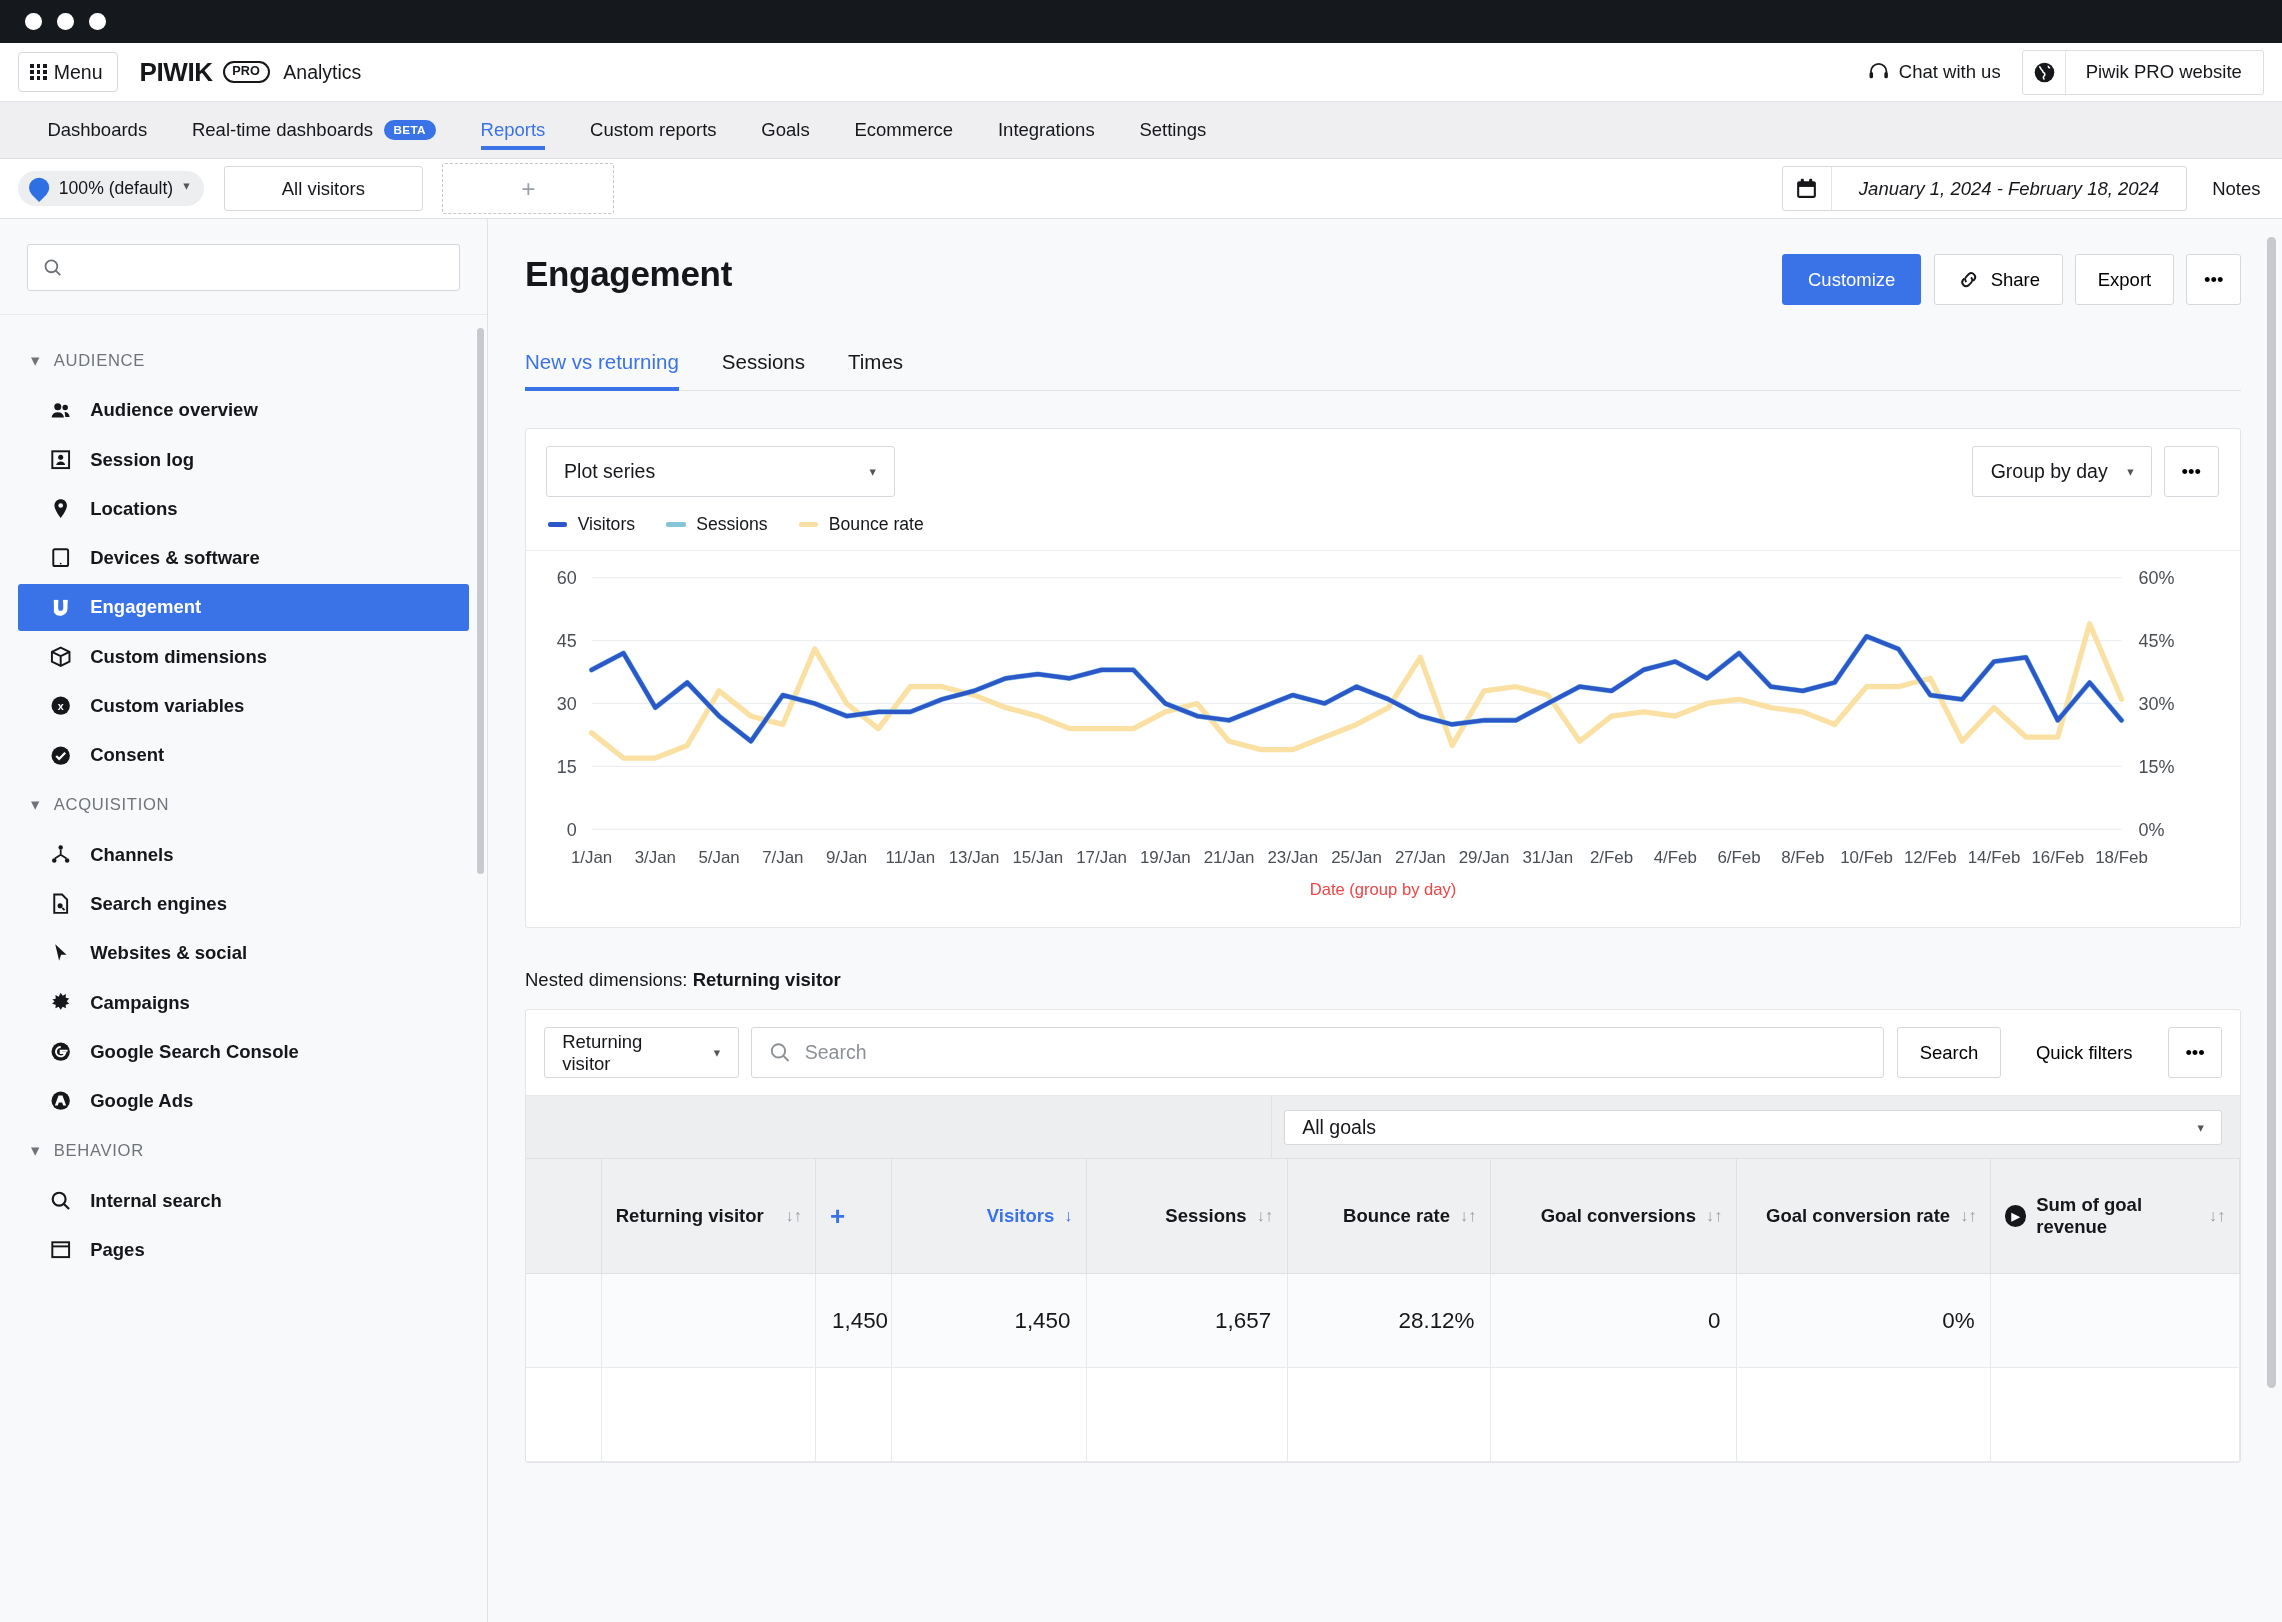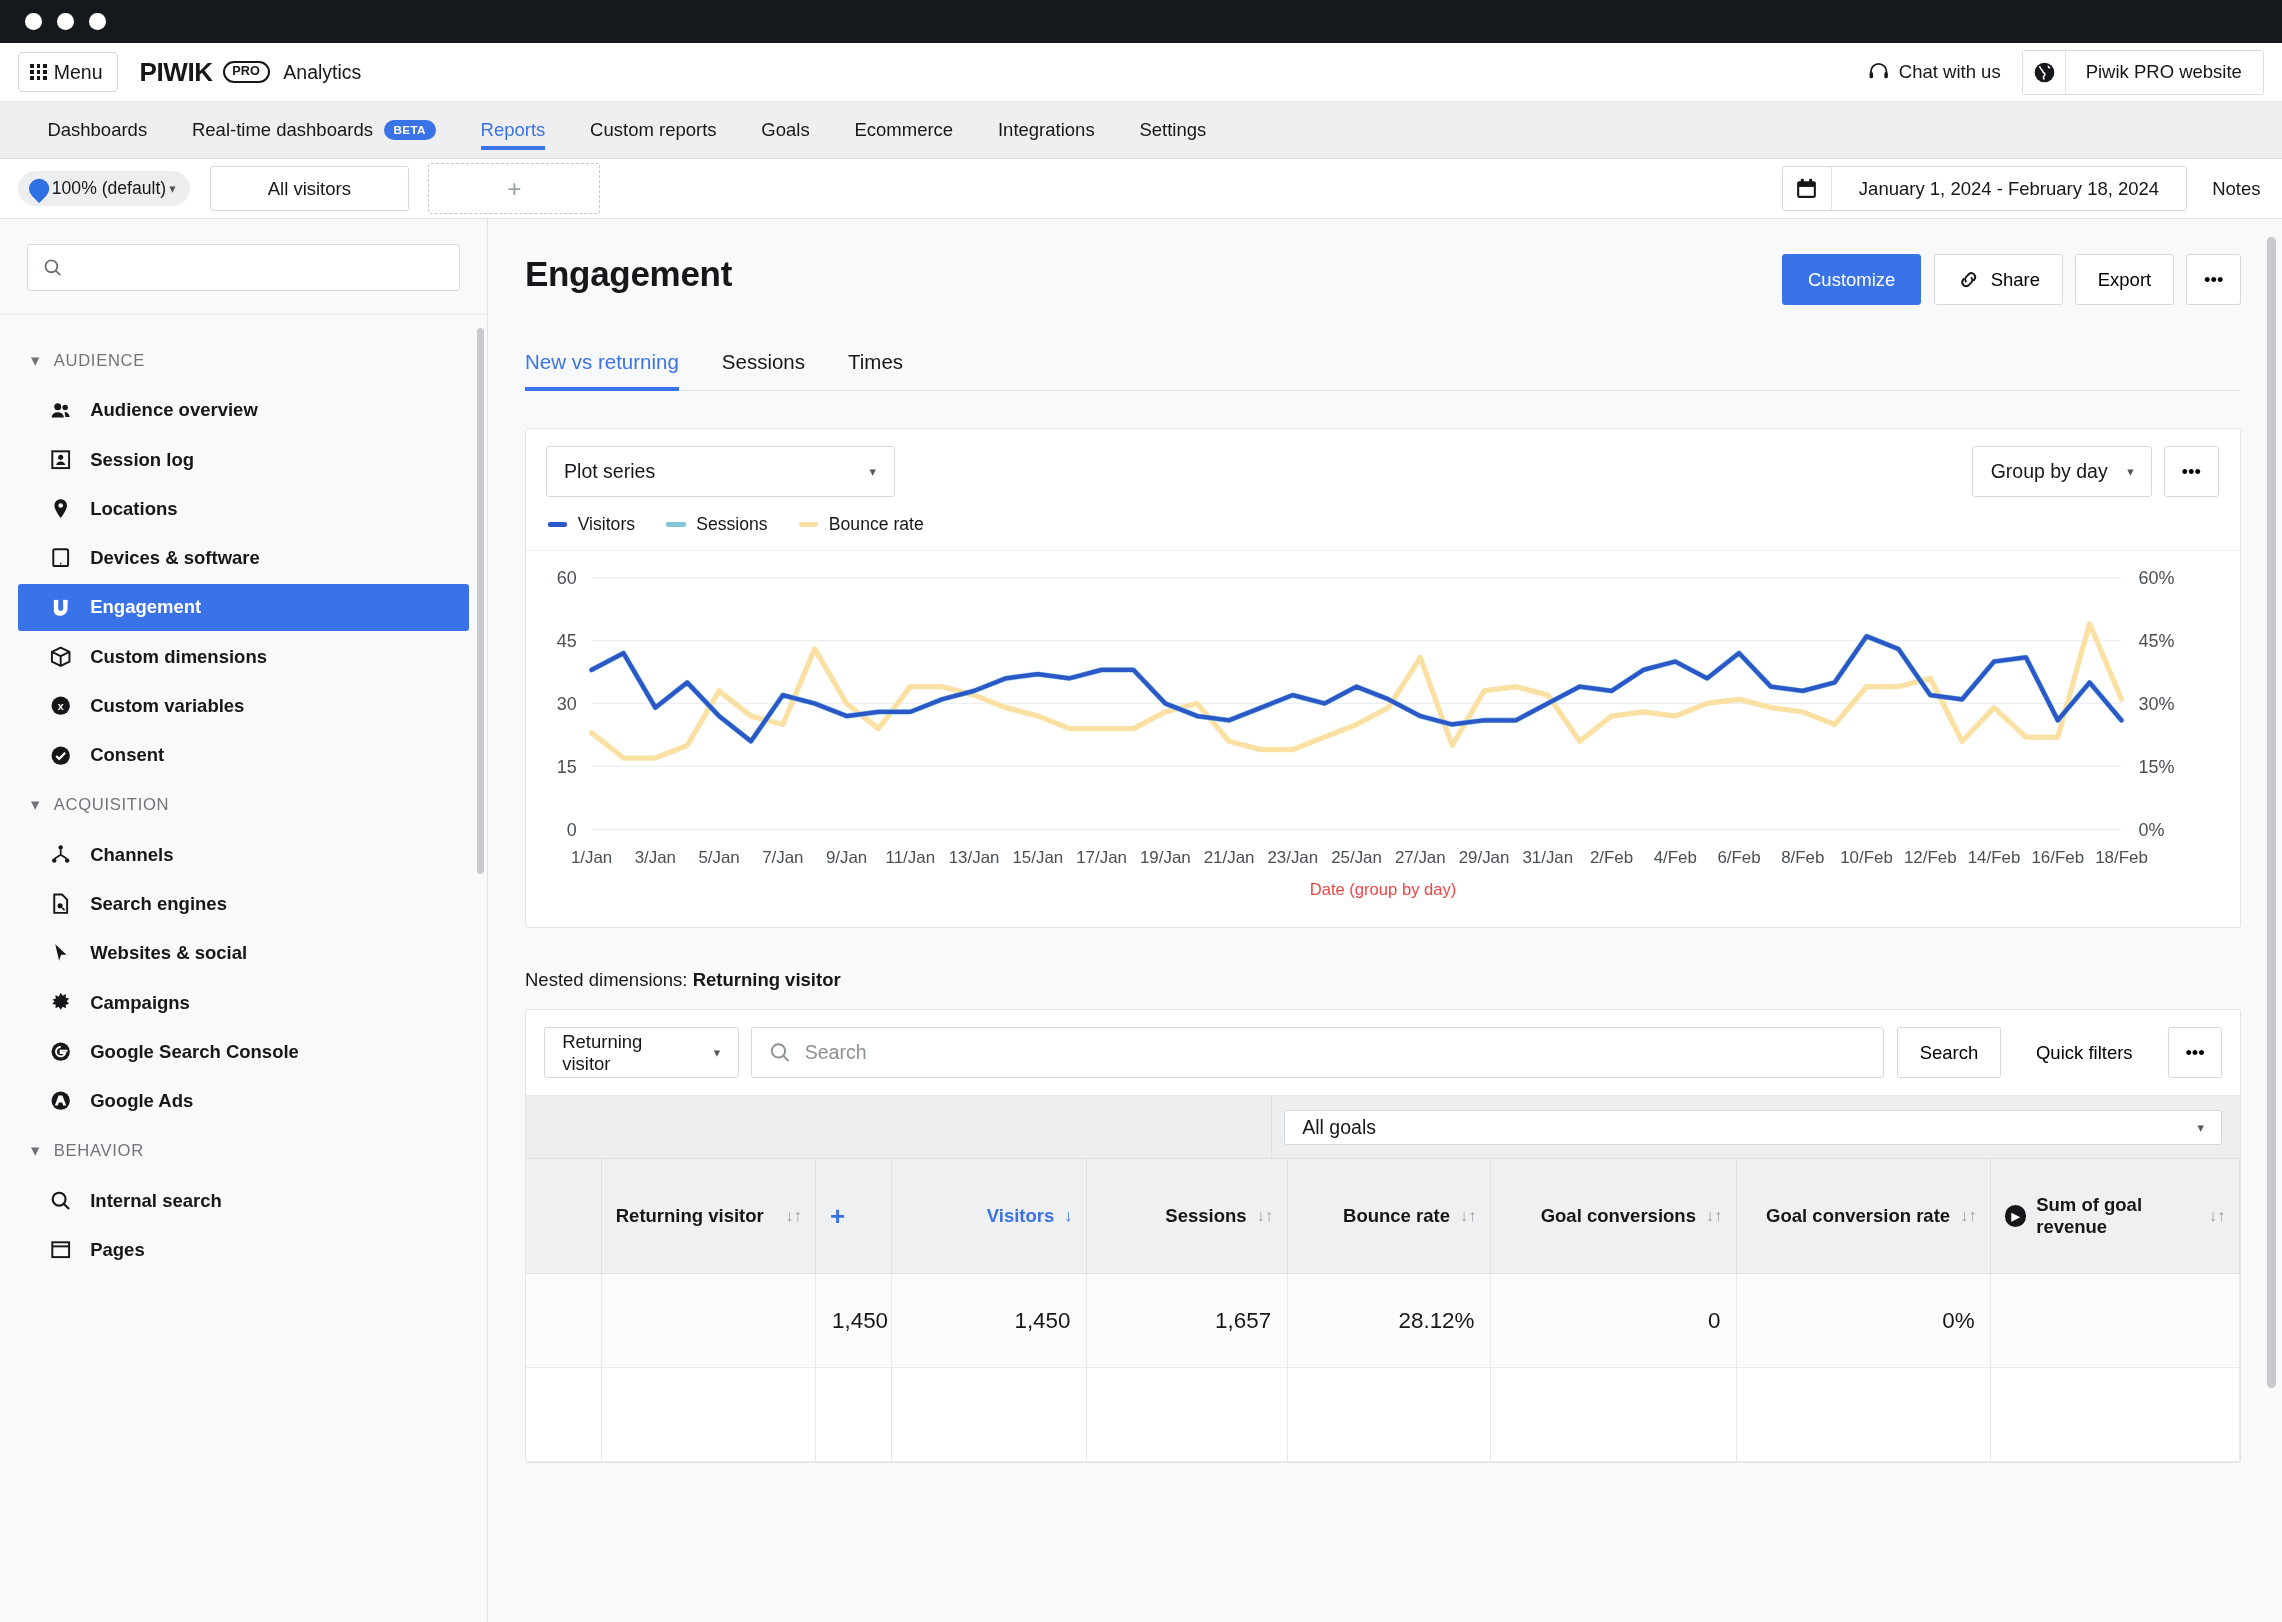--- a/index.html
+++ b/index.html
@@ -75,40 +75,40 @@
   }
 
   
   .filterbar {
     height: 60px; background: #ffffff; display: flex; align-items: center;
     justify-content: space-between; padding: 0 21.5px 0 17.6px;
     border-bottom: 1px solid #e0e2e5;
   }
   .filter-left { display: flex; align-items: center; gap: 19.5px; }
   .pct-pill {
-    display: flex; align-items: center; gap: 3px; background: #eceef0;
+    display: flex; gap: 10px; background: #eceef0;
     border-radius: 18.5px; padding: 6.8px 14.6px 6.8px 11.7px; font-size: 17.6px; cursor: pointer;
   }
   .droplet {
     width: 19.5px; height: 19.5px; border-radius: 50% 50% 50% 0;
     transform: rotate(-45deg); background: #2f6fe4;
   }
   .chev { font-size: 12.7px; color: #555; }
   .seg-btn {
     border: 1px solid #d5d8dc; background: #fff; border-radius: 2.9px;
     padding: 10.7px 57px; font-size: 18.5px; cursor: pointer;
   }
   .seg-add {
     border: 1px dashed #c3c6ca; background: transparent; border-radius: 2.9px;
     padding: 10.7px 0; width: 172px; text-align: center; font-size: 24.4px; color: #9aa0a6; cursor: pointer;
   }
   .filter-right { display: flex; align-items: center; gap: 25px; }
   .daterange {
     display: flex; align-items: stretch; border: 1px solid #d5d8dc;
-    border-radius: 2.9px; height: 45px; background: #fff; cursor: pointer;
+    border-radius: 2.9px; height: 45px; background: #fff; cursor: pointer; font-style: italic;
   }
   .dr-cal { width: 49px; display: flex; align-items: center; justify-content: center;
     border-right: 1px solid #e3e5e8; }
   .dr-text { display: flex; align-items: center; padding: 0 27px; font-size: 18.5px; }
   .notes-btn { font-size: 18.5px; cursor: pointer; }
 
   
   .split { display: flex; height: calc(1623px - 43px - 59px - 57px - 60px); }
 
   

